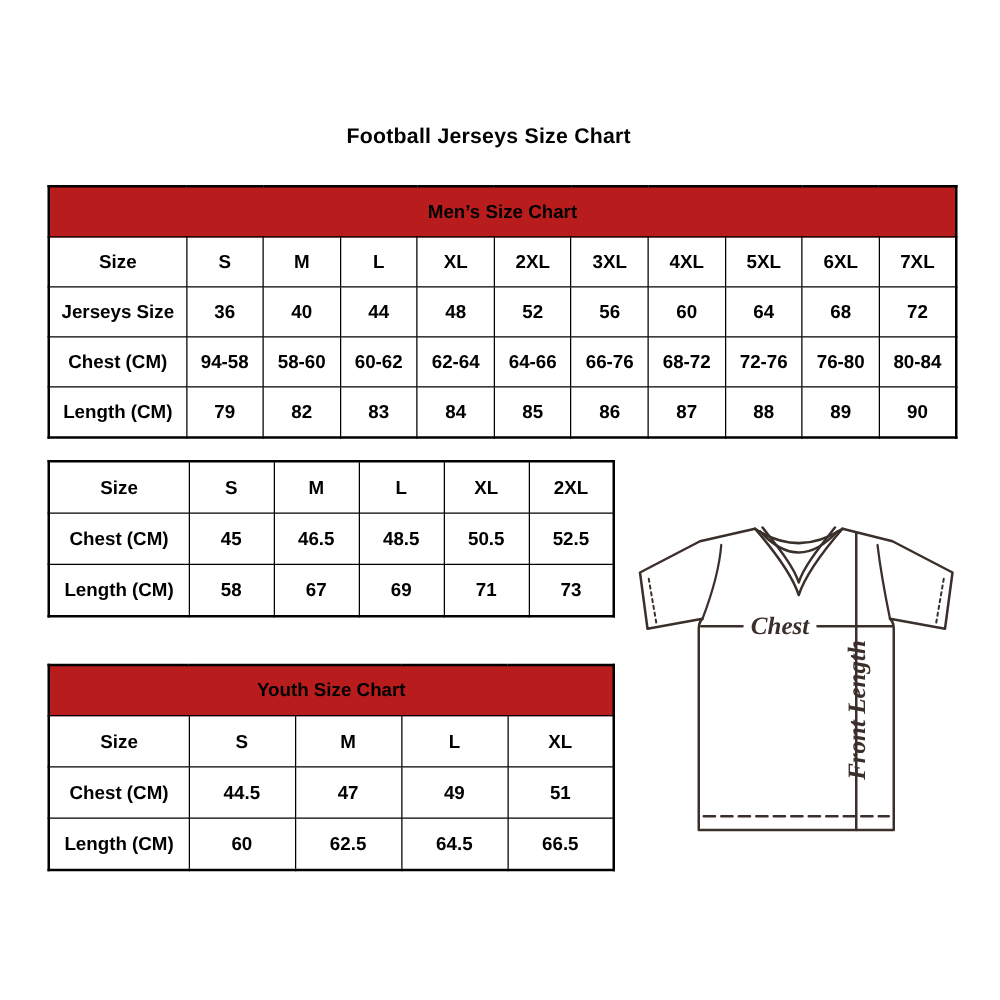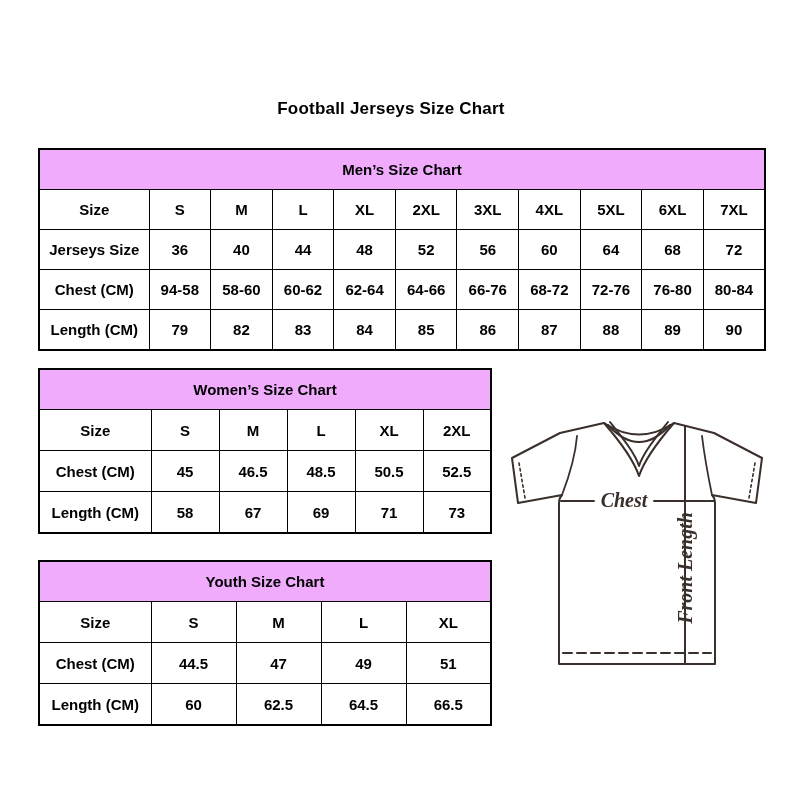--- a/index.html
+++ b/index.html
@@ -7,34 +7,34 @@
     width:800px;height:800px;background:#ffffff;position:relative;
     font-family:"Liberation Sans", sans-serif;color:#000;overflow:hidden;
   }
   .page-title{
     position:absolute;top:99px;left:0;width:782px;text-align:center;
     font-size:17px;font-weight:bold;letter-spacing:0.2px;
   }
   .tbl-wrap{position:absolute;}
   #men-table{left:38px;top:148px;}
   #women-table{left:38px;top:368px;}
-  #youth-table{left:38px;top:560px;}
+  #youth-table{left:38px;top:531px;}
   table.size-table{
     border-collapse:collapse;table-layout:fixed;
     border:2px solid #000;font-weight:bold;color:#000;
   }
   #men-table table{width:728px;}
   #women-table table,#youth-table table{width:454px;}
   table.size-table th,table.size-table td{
     border:1px solid #000;text-align:center;vertical-align:middle;
     padding:0;font-size:15px;font-weight:bold;
   }
   table.size-table td{height:39px;}
   #women-table td,#youth-table td{height:40px;}
-  th.tbl-header{background:#f0abfc;font-size:17px;height:39px;border:1px solid #000;}
+  th.tbl-header{background:#b91c1c;font-size:17px;height:39px;border:1px solid #000;}
   #men-table col.label{width:110px;}
   #women-table col.label,#youth-table col.label{width:112px;}
   .jersey{position:absolute;left:505px;top:406px;width:268px;height:262px;}
   .jersey text{
     font-family:"Liberation Serif", serif;font-style:italic;font-weight:bold;
     fill:#3a2f2b;
   }
 </style>
 </head>
 <body>
@@ -120,23 +120,20 @@
       <colgroup>
         <col class="label">
         <col>
         <col>
         <col>
         <col>
         <col>
       </colgroup>
       <tbody>
         <tr>
-          <th colspan="6" class="tbl-header">Women’s Size Chart</th>
-        </tr>
-        <tr>
           <td>Size</td>
           <td>S</td>
           <td>M</td>
           <td>L</td>
           <td>XL</td>
           <td>2XL</td>
         </tr>
         <tr>
           <td>Chest (CM)</td>
           <td>45</td>

